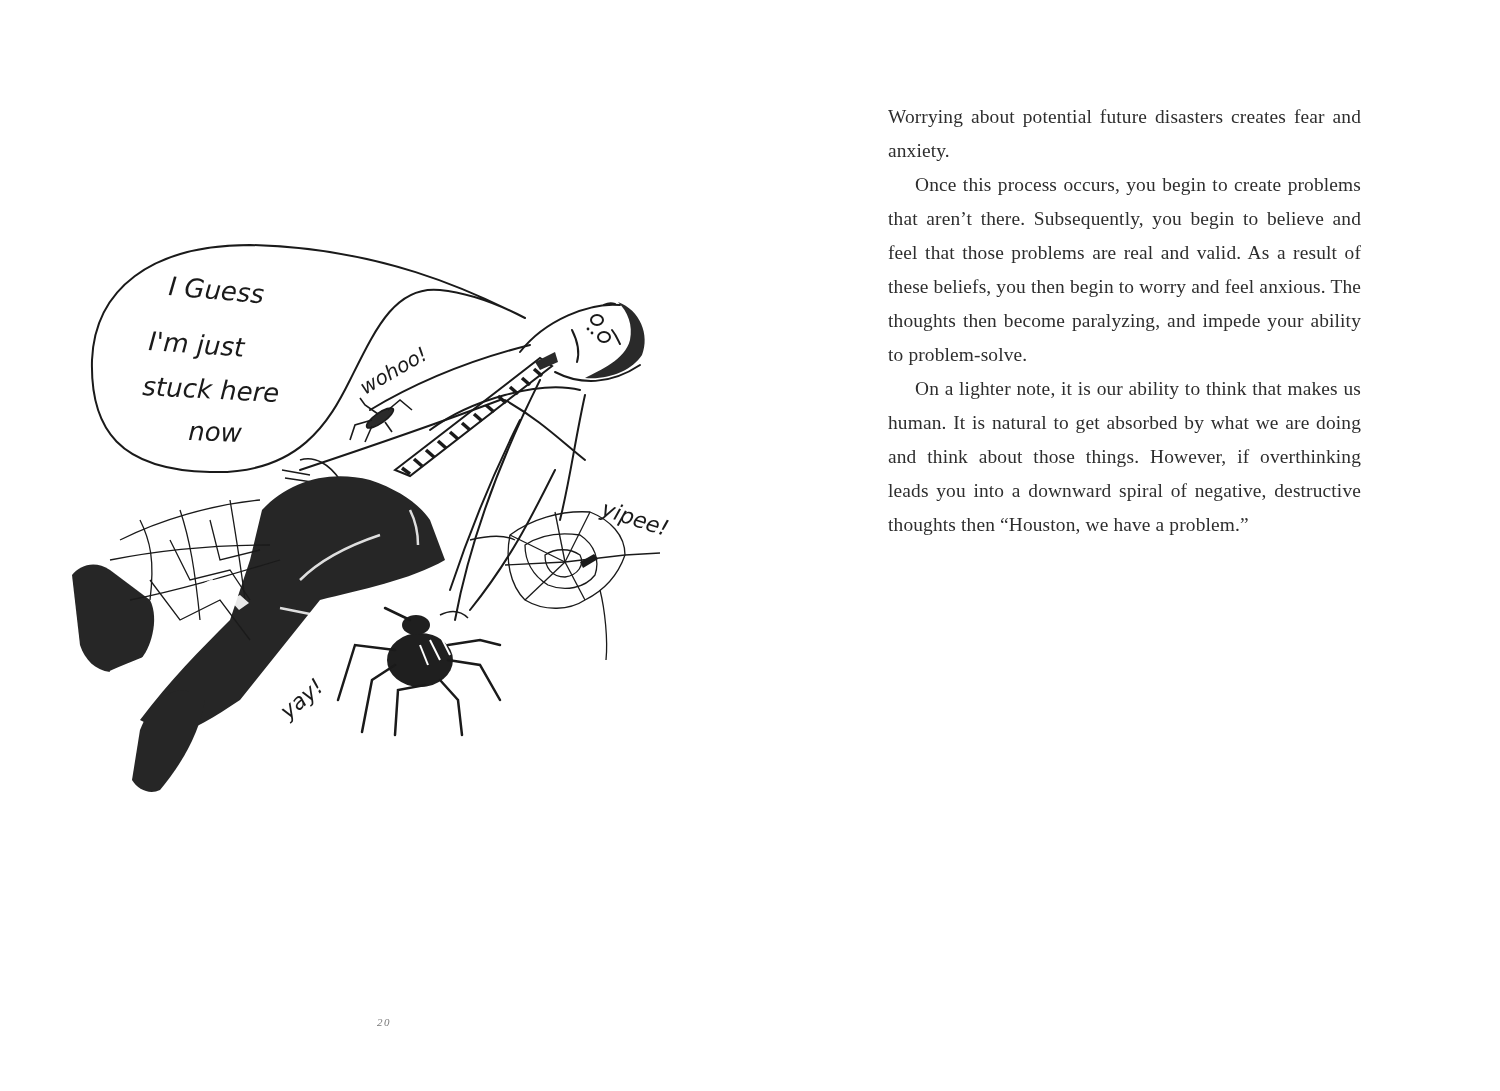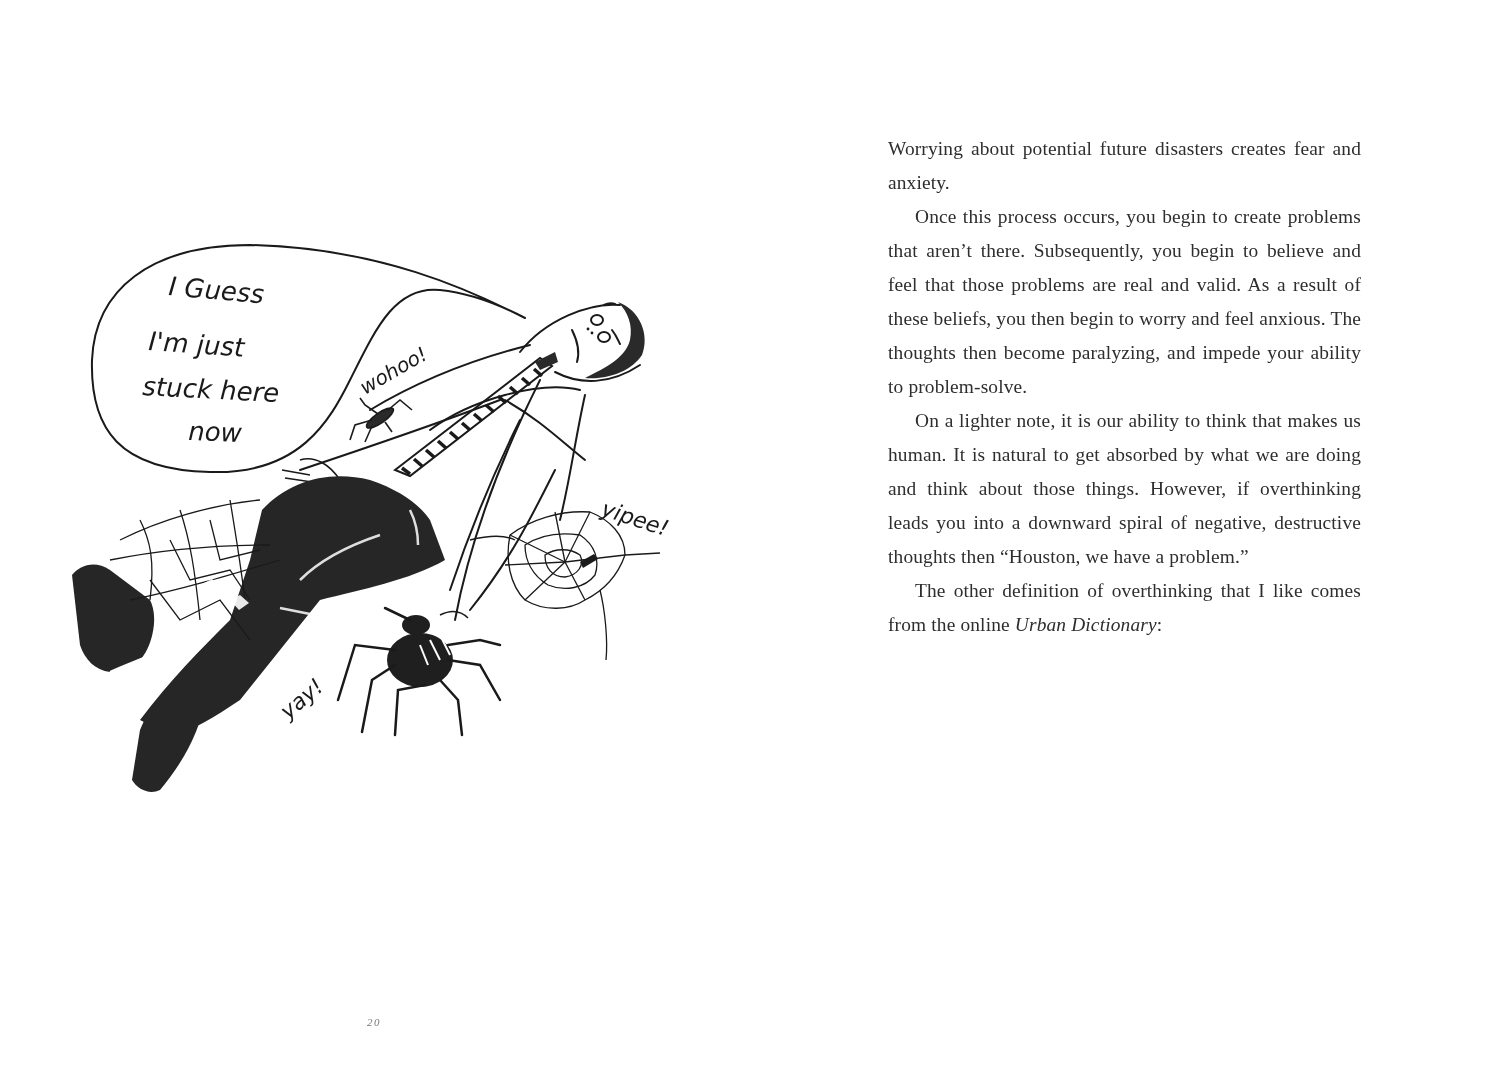--- a/index.html
+++ b/index.html
@@ -39,21 +39,21 @@
 
   .handwriting {
     font-family: "DejaVu Sans", sans-serif;
     font-weight: normal;
     fill: #1a1a1a;
   }
 
   .text-block {
     position: absolute;
     left: 888px;
-    top: 132px;
+    top: 100px;
     width: 473px;
     font-size: 19.4px;
     line-height: 34px;
     color: #2e2e2e;
     letter-spacing: 0.15px;
   }
   .para {
     margin: 0;
     text-align: justify;
     text-indent: 27px;
@@ -61,21 +61,21 @@
   .para.first { text-indent: 0; }
   .para em { font-style: italic; }
 
   .folio {
     position: absolute;
     top: 1016px;
     font-size: 11px;
     letter-spacing: 1.5px;
     color: #777;
   }
-  .folio-left { left: 367px; font-style: italic; }
+  .folio-left { left: 377px; font-style: italic; }
 </style>
 </head>
 <body>
 
 <div class="spread">
 
   <div class="page page-left">
     <div class="illustration">
       <svg viewBox="60 215 640 600" xmlns="http://www.w3.org/2000/svg">
         <g fill="none" stroke="#1a1a1a" stroke-width="2" stroke-linecap="round" stroke-linejoin="round">
@@ -224,16 +224,15 @@
   </div>
 
   <div class="page page-right">
     
   </div>
 
   <div class="text-block">
     <p class="para first">Worrying about potential future disasters creates fear and anxiety.</p>
     <p class="para">Once this process occurs, you begin to create problems that aren’t there. Subsequently, you begin to believe and feel that those problems are real and valid. As a result of these beliefs, you then begin to worry and feel anxious. The thoughts then become paralyzing, and impede your ability to problem-solve.</p>
     <p class="para">On a lighter note, it is our ability to think that makes us human. It is natural to get absorbed by what we are doing and think about those things. However, if overthinking leads you into a downward spiral of negative, destructive thoughts then “Houston, we have a problem.”</p>
-    <p class="para"><span>The other definition of overthinking that I like comes from the online </span><em>Urban Dictionary</em><span>:</span></p>
   </div>
 
 </div>
 
 </body></html>

